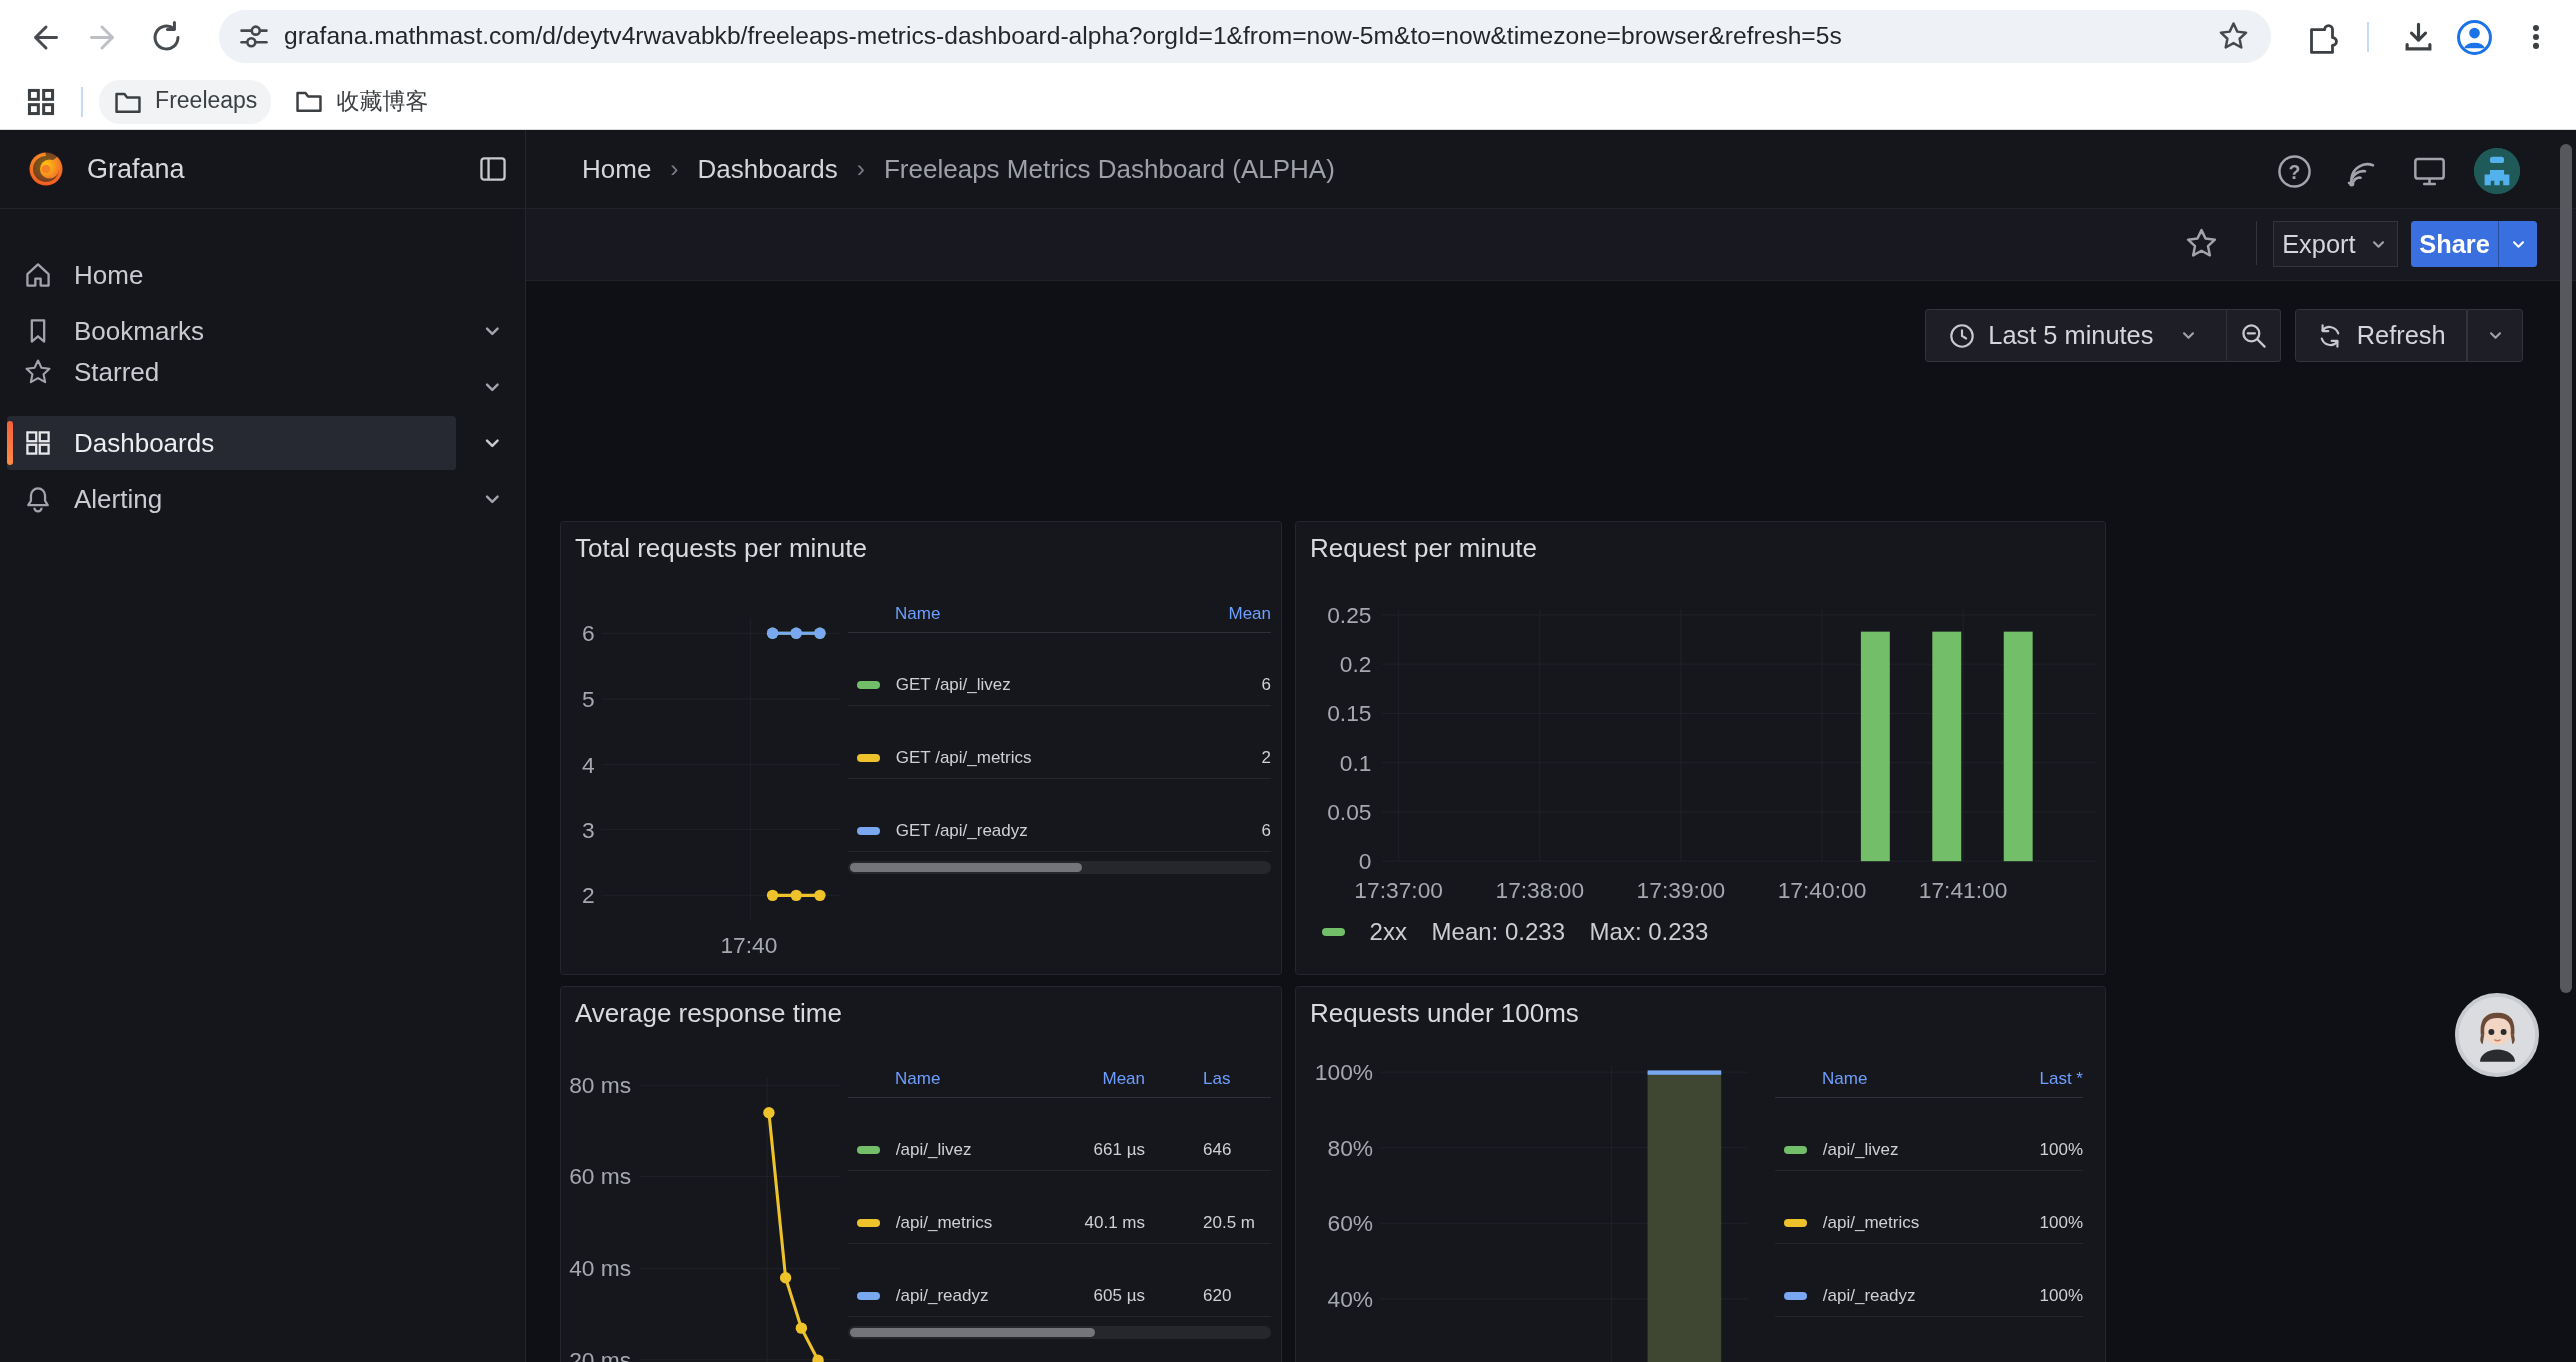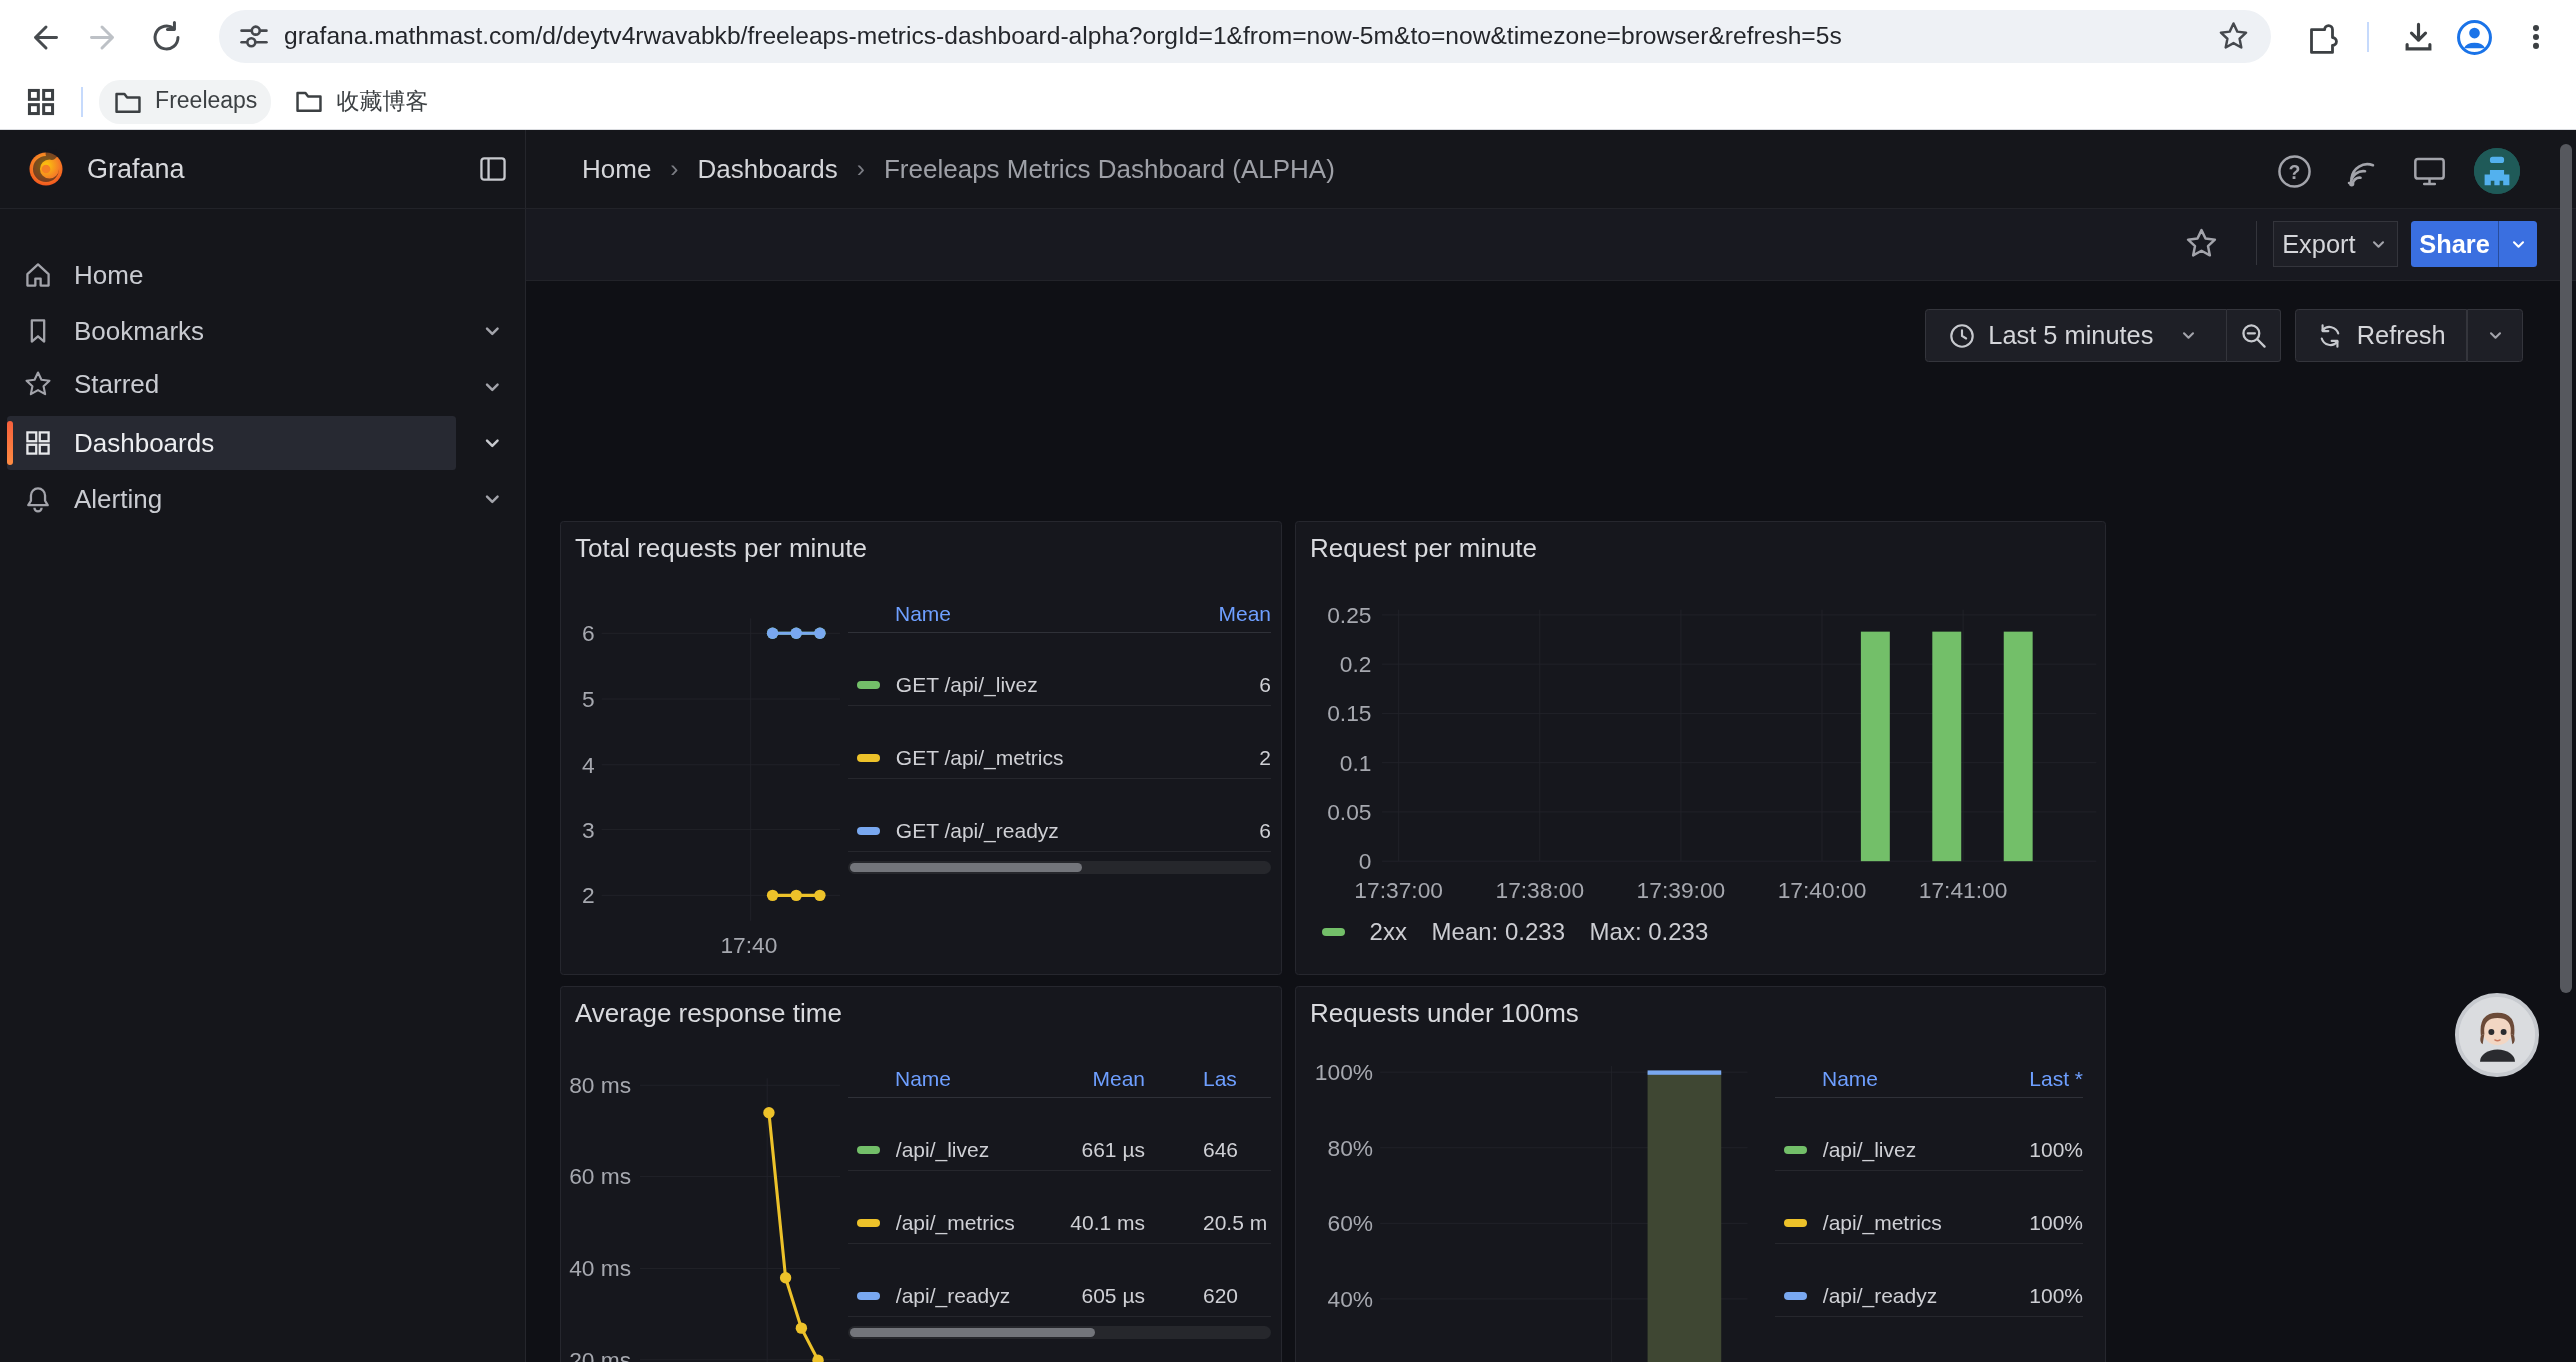--- a/index.html
+++ b/index.html
@@ -44,21 +44,21 @@
   .strip { position:absolute; left:526px; top:79px; width:2050px; height:72px; background:#181920; border-bottom:0.9px solid #222329; }
   .btn { display:flex; align-items:center; justify-content:center; gap:12.3px; font-size:25.4px; color:#D5D6DA; background:#1E1F26; border:0.9px solid #34353C; border-radius:0; }
   .btn-seg { border-left:0.9px solid #34353C; height:100%; display:flex; align-items:center; justify-content:center; }
   .share-btn { background:#3A6FE0; border:none; color:#fff; font-weight:bold; }
   .canvas { position:absolute; left:526px; top:151px; width:2050px; height:1082px; background:#0F1015; }
 
   .panel { position:absolute; background:#16171D; border:0.9px solid #26272E; border-radius:3.5px; overflow:hidden; }
   .panel-title { position:absolute; left:14px; top:10.5px; font-size:26px; font-weight:500; color:#D9DADE; }
   .nodata { position:absolute; left:0; right:0; top:237px; text-align:center; font-size:28px; color:#8E9197; }
 
-  .legend { position:absolute; font-size:21px; color:#CFD0D5; }
+  .legend { position:absolute; font-size:17px; color:#CFD0D5; }
   .legend .hdr-row { display:flex; align-items:center; height:37px; color:#6E9FFF; font-weight:500; border-bottom:0.9px solid #2F3138; }
   .legend .row { display:flex; align-items:center; height:41px; border-bottom:0.9px solid #26272D;margin-top:32px; }
   .swatch { width:23px; height:8.8px; border-radius:4.4px; margin:0 16px 0 8.8px; flex:none; }
   .lg-name { flex:1; white-space:nowrap; overflow:hidden; }
   .lg-val { text-align:right; white-space:nowrap; }
   .lg-last { white-space:nowrap; overflow:hidden; }
   .lg-scroll { position:relative; margin-top:8.8px; height:13px; border-radius:7px; background:#26272C; }
   .lg-thumb { position:absolute; left:1.8px; top:1.8px; height:9.6px; width:55%; border-radius:5.3px; background:#73757B; }
   .p2-legend { position:absolute; display:flex; align-items:center; gap:24.6px; font-size:24px; color:#CCCDD2; }
 
@@ -241,21 +241,21 @@
         <svg class="side-ico" viewBox="0 0 34 34">
             <path d="M10 5 h14 v24 l-7 -6 -7 6 z" stroke="#A3A4AB" stroke-width="2.6" fill="none" stroke-linejoin="round"></path>
           </svg>
         <span class="lbl">Bookmarks</span>
       </div>
       <div class="side-chevron" style="top:95px">
           <svg class="icon" width="24.6" height="24.6" viewBox="0 0 28 28">
             <path d="M8 11 l6 6 6-6" stroke="#A3A4AB" stroke-width="2.8" fill="none" stroke-linecap="round" stroke-linejoin="round"></path>
           </svg>
         </div>
-      <div class="side-item" style="top:148px">
+      <div class="side-item" style="top:136px">
         <svg class="side-ico" viewBox="0 0 34 34">
             <path d="M17 4 l3.9 8.2 9.1 1.1 -6.7 6.2 1.8 9 -8.1 -4.5 -8.1 4.5 1.8 -9 -6.7 -6.2 9.1 -1.1 z" stroke="#A3A4AB" stroke-width="2.4" fill="none" stroke-linejoin="round"></path>
           </svg>
         <span class="lbl">Starred</span>
       </div>
       <div class="side-chevron" style="top:151px">
           <svg class="icon" width="24.6" height="24.6" viewBox="0 0 28 28">
             <path d="M8 11 l6 6 6-6" stroke="#A3A4AB" stroke-width="2.8" fill="none" stroke-linecap="round" stroke-linejoin="round"></path>
           </svg>
         </div>

